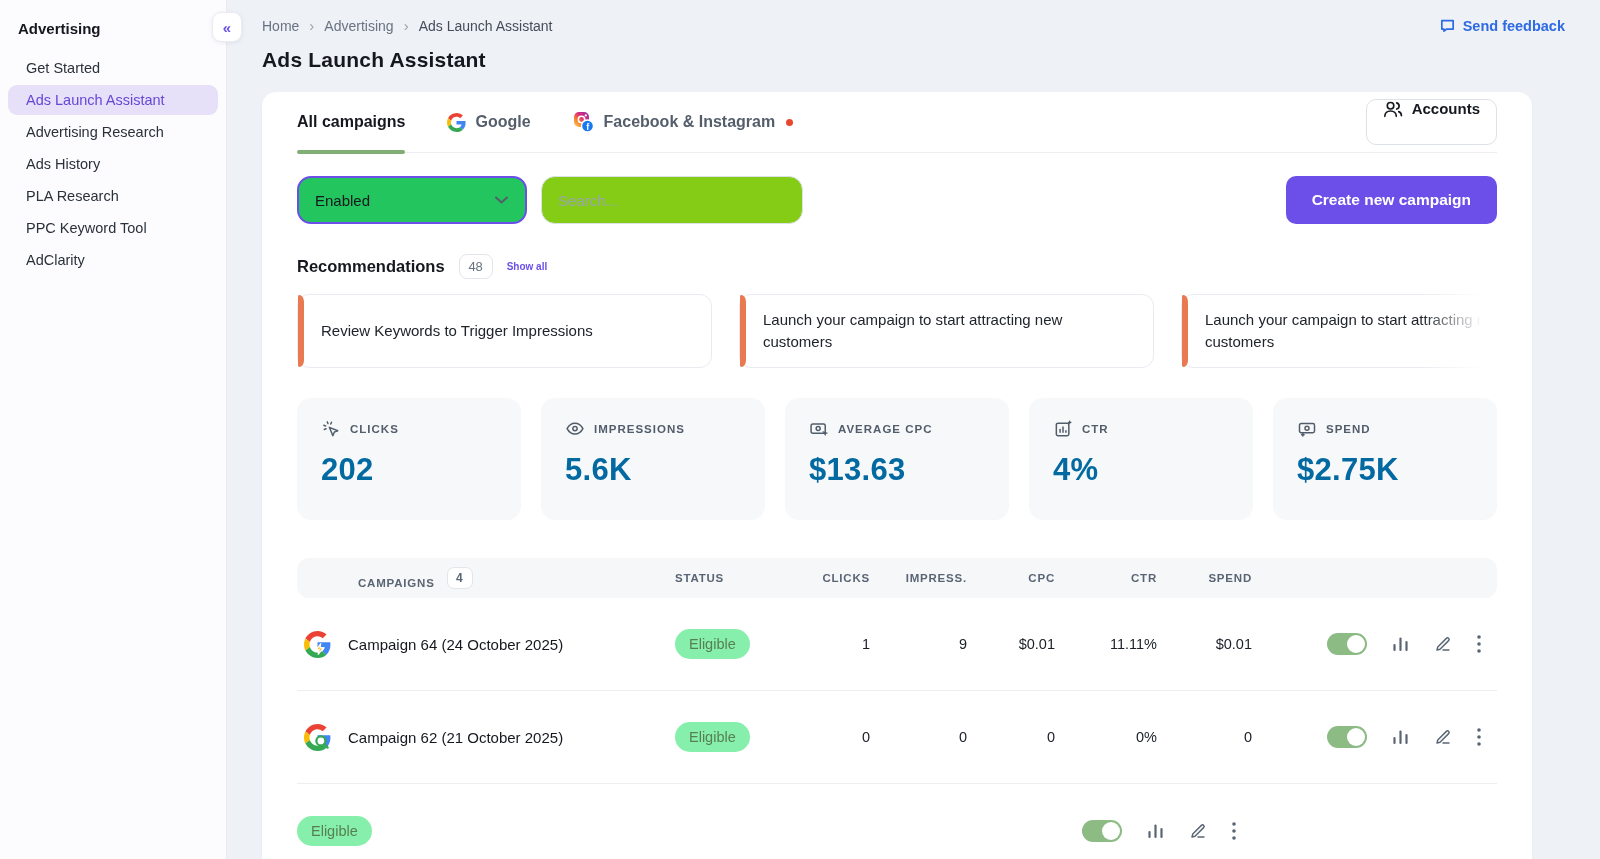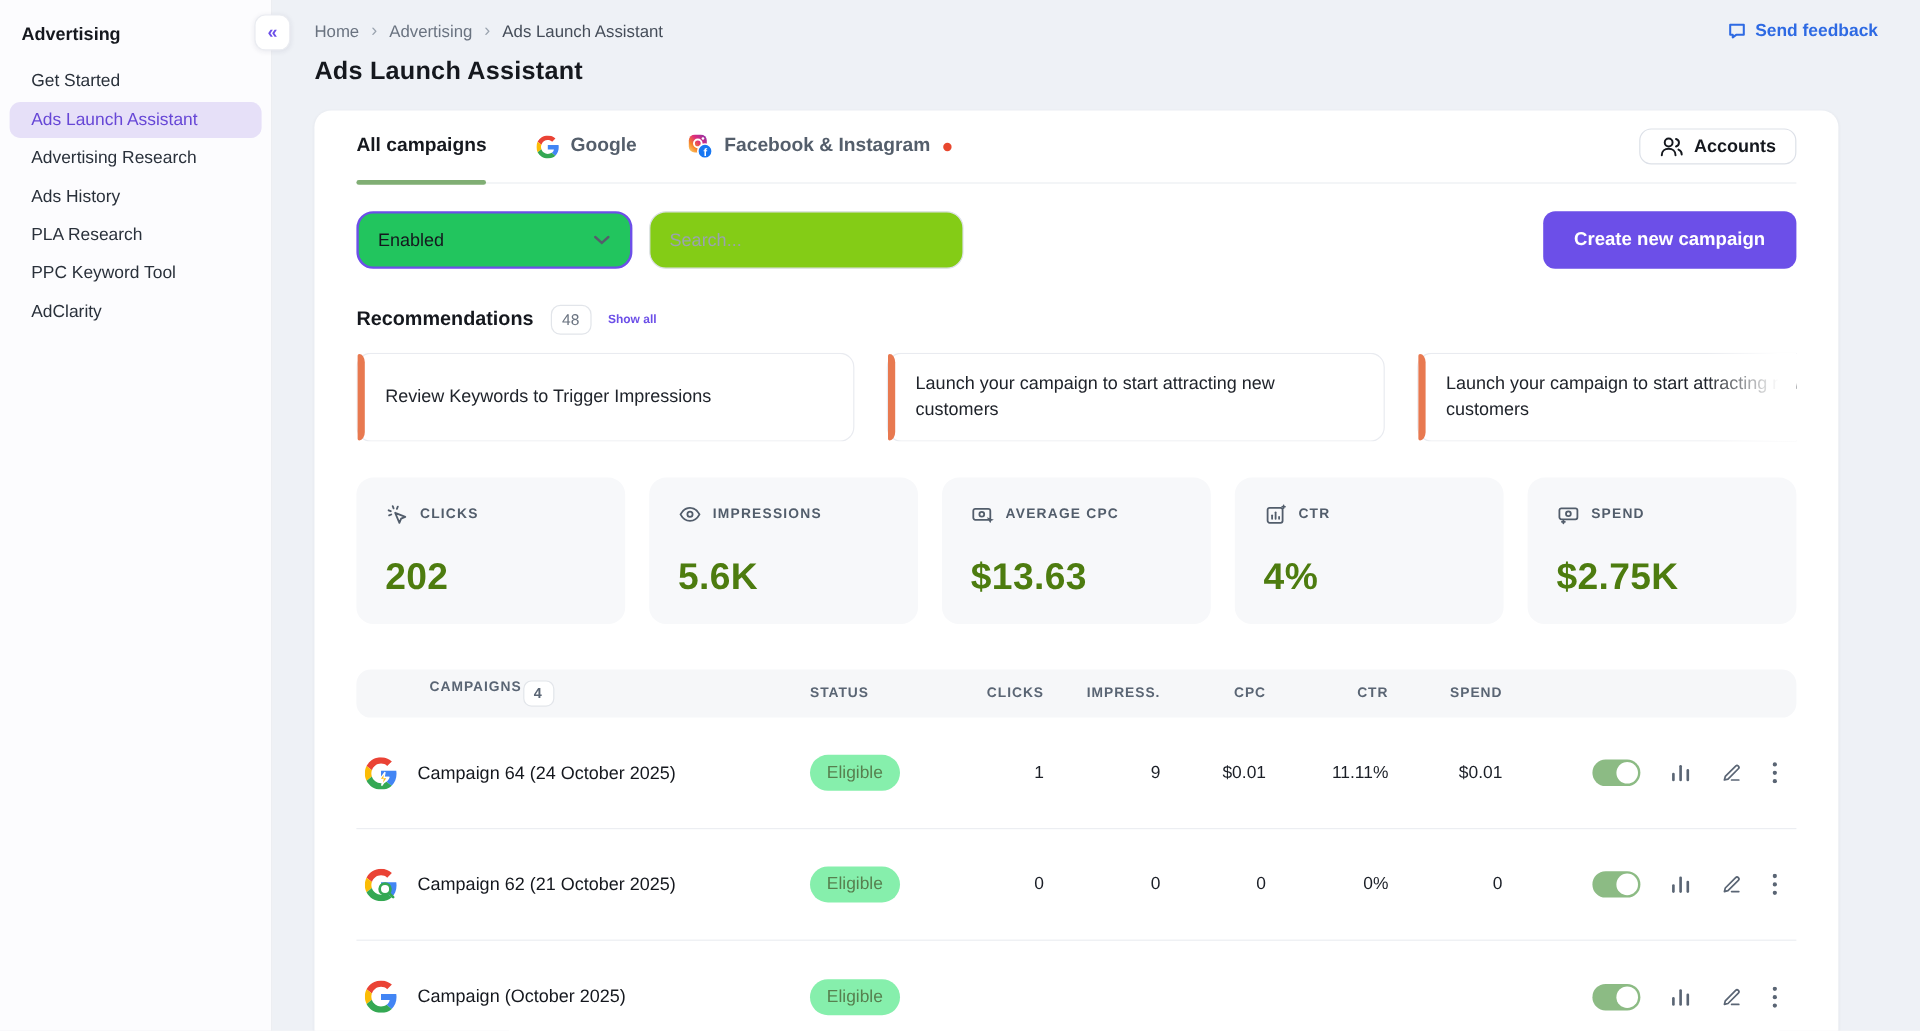--- a/index.html
+++ b/index.html
@@ -26,21 +26,21 @@
 
   
   .panel { position:absolute; left:35px; top:92px; width:1270px; height:900px; background:#fff; border-radius:14px; box-shadow:0 1px 3px rgba(30,35,60,.05); padding:0 35px; }
 
   
   .tabs-row { display:flex; align-items:center; height:61px; border-bottom:1px solid #ECEEF2; position:relative; }
   .tab { display:flex; align-items:center; gap:9px; font-size:16px; margin-right:42px; height:100%; cursor:pointer; position:relative; color:#545E6B; font-weight:600; }
   .tab.active { color:#15181E; font-weight:700; }
   .tab.active::after { content:""; position:absolute; left:0; right:0; bottom:-2px; height:4px; border-radius:3px; background:#80AE74; }
   .dot { width:7px; height:7px; border-radius:50%; background:#E8472E; margin-left:2px; }
-  .accounts-btn { margin-left:auto; display:flex; align-items:center; gap:9px; height:30px; padding:0 16px; border:1px solid #DDE1E8; border-radius:10px; background:#fff; font-size:15px; font-weight:600; color:#15181E; cursor:pointer; }
+  .accounts-btn { margin-left:auto; display:flex; gap:9px; height:46px; padding:0 16px; border:1px solid #DDE1E8; border-radius:10px; background:#fff; font-size:15px; font-weight:600; color:#15181E; cursor:pointer; }
 
   
   .filter-row { display:flex; align-items:center; margin-top:23px; }
   .select { width:230px; height:48px; border:2px solid #6C4FE8; border-radius:14px; display:flex; align-items:center; padding:0 16px; font-size:15px; color:#15181E; cursor:pointer; background:#22c55e; }
   .select .chev { margin-left:auto; color:#545E6B; }
   .search-box { width:262px; height:48px; border:1px solid #DDE1E8; border-radius:14px; margin-left:14px; display:flex; align-items:center; padding:0 16px; background:#84cc16; }
   .search-box input { border:none; outline:none; font-size:15px; width:100%; font-family:inherit; color:#1B1F27; background:transparent; }
   .search-box input::placeholder { color:#9AA3AE; }
   .create-btn { margin-left:auto; height:48px; padding:0 26px; background:#6C4FE8; color:#fff; border:none; border-radius:10px; font-size:15.5px; font-weight:600; font-family:inherit; cursor:pointer; }
 
@@ -52,27 +52,27 @@
   .cards-row { display:flex; gap:27px; margin-top:15px; position:relative; overflow:hidden; width:1200px; }
   .rec-card { flex:0 0 415px; height:74px; background:#fff; border:1px solid #E9EBF0; border-radius:12px; position:relative; display:flex; align-items:center; padding:10px 18px 10px 23px; cursor:pointer; }
   .rec-accent { position:absolute; left:0; top:0; bottom:0; width:6px; background:#E87950; border-radius:12px 40px 40px 12px / 12px 60px 60px 12px; }
   .rec-text { font-size:15px; color:#20242B; line-height:1.45; }
   .cards-fade { position:absolute; right:0; top:0; bottom:0; width:75px; background:linear-gradient(to right, rgba(255,255,255,0), #fff 80%); pointer-events:none; }
 
   
   .stats-row { display:flex; gap:20px; margin-top:30px; }
   .stat-card { flex:1; height:122px; background:#F7F8FA; border-radius:14px; padding:21px 24px; }
   .stat-label { display:flex; align-items:center; gap:9px; font-size:11.5px; font-weight:700; letter-spacing:1px; color:#525D6B; }
-  .stat-value { font-size:31px; font-weight:800; color:#4d7c0f; margin-top:24px; letter-spacing:.3px; }
+  .stat-value { font-size:31px; font-weight:800; color:#0369a1; margin-top:13px; letter-spacing:.3px; }
 
   
   .table { margin-top:38px; }
   .t-grid { display:grid; grid-template-columns:378px 115px 80px 97px 88px 102px 95px 1fr; align-items:center; }
   .t-head { height:40px; background:#F6F7F9; border-radius:12px; font-size:11.5px; font-weight:700; letter-spacing:.8px; color:#5A6574; }
-  .th-campaigns { display:flex; align-items:flex-start; gap:1px; padding-left:61px; }
+  .th-campaigns { display:flex; align-items:flex-end; gap:12px; padding-left:61px; }
   .th-count { min-width:26px; height:22px; background:#fff; border:1px solid #E2E5EA; border-radius:7px; display:flex; align-items:center; justify-content:center; font-size:12px; color:#5A6574; }
   .num { text-align:right; }
   .t-row { height:93px; border-bottom:1px solid #ECEEF2; }
   .t-row:last-child { border-bottom:none; }
   .row-name { display:flex; align-items:center; gap:17px; padding-left:7px; }
   .camp-icon { position:relative; width:27px; height:27px; flex:0 0 27px; }
   .camp-name { font-size:15px; font-weight:500; color:#15181E; }
   .badge { display:inline-flex; align-items:center; height:30px; padding:0 14px; border-radius:15px; background:#86efac; color:#57804F; font-size:14.5px; }
   .cellnum { font-size:14.5px; color:#1B1F27; }
   .controls { display:flex; align-items:center; gap:25px; justify-content:flex-end; padding-right:16px; }
@@ -383,31 +383,20 @@
             <svg width="4" height="18" viewBox="0 0 4 18" fill="#5A6574">
                 <circle cx="2" cy="2" r="1.8"></circle>
                 <circle cx="2" cy="9" r="1.8"></circle>
                 <circle cx="2" cy="16" r="1.8"></circle>
               </svg>
           </span>
         </div>
       </div>
 
       <div class="t-grid t-row">
-        <div class="row-name">
-          <span class="camp-icon">
-            <svg width="27" height="27" viewBox="0 0 48 48">
-                <path fill="#EA4335" d="M24 9.5c3.5 0 6.7 1.2 9.2 3.6l6.9-6.9C35.9 2.4 30.5 0 24 0 14.6 0 6.5 5.4 2.6 13.2l8 6.2C12.4 13.7 17.7 9.5 24 9.5z"></path>
-                <path fill="#4285F4" d="M47 24.6c0-1.6-.2-3.1-.4-4.6H24v9h12.9c-.6 3-2.3 5.5-4.8 7.2l7.7 6C44.4 38 47 31.9 47 24.6z"></path>
-                <path fill="#FBBC05" d="M10.5 28.6c-.5-1.5-.8-3-.8-4.6s.3-3.1.8-4.6l-8-6.2C.9 16.5 0 20.1 0 24s.9 7.5 2.6 10.8l7.9-6.2z"></path>
-                <path fill="#34A853" d="M24 48c6.5 0 11.9-2.1 15.9-5.8l-7.7-6c-2.2 1.5-4.9 2.3-8.2 2.3-6.3 0-11.6-4.2-13.5-9.9l-7.9 6.2C6.5 42.6 14.6 48 24 48z"></path>
-              </svg>
-          </span>
-          <span class="camp-name">Campaign (October 2025)</span>
-        </div>
         <div><span class="badge">Eligible</span></div>
         <div class="num cellnum"></div>
         <div class="num cellnum"></div>
         <div class="num cellnum"></div>
         <div class="num cellnum"></div>
         <div class="num cellnum"></div>
         <div class="controls">
           <span class="toggle">
               <span class="knob"></span>
             </span>

